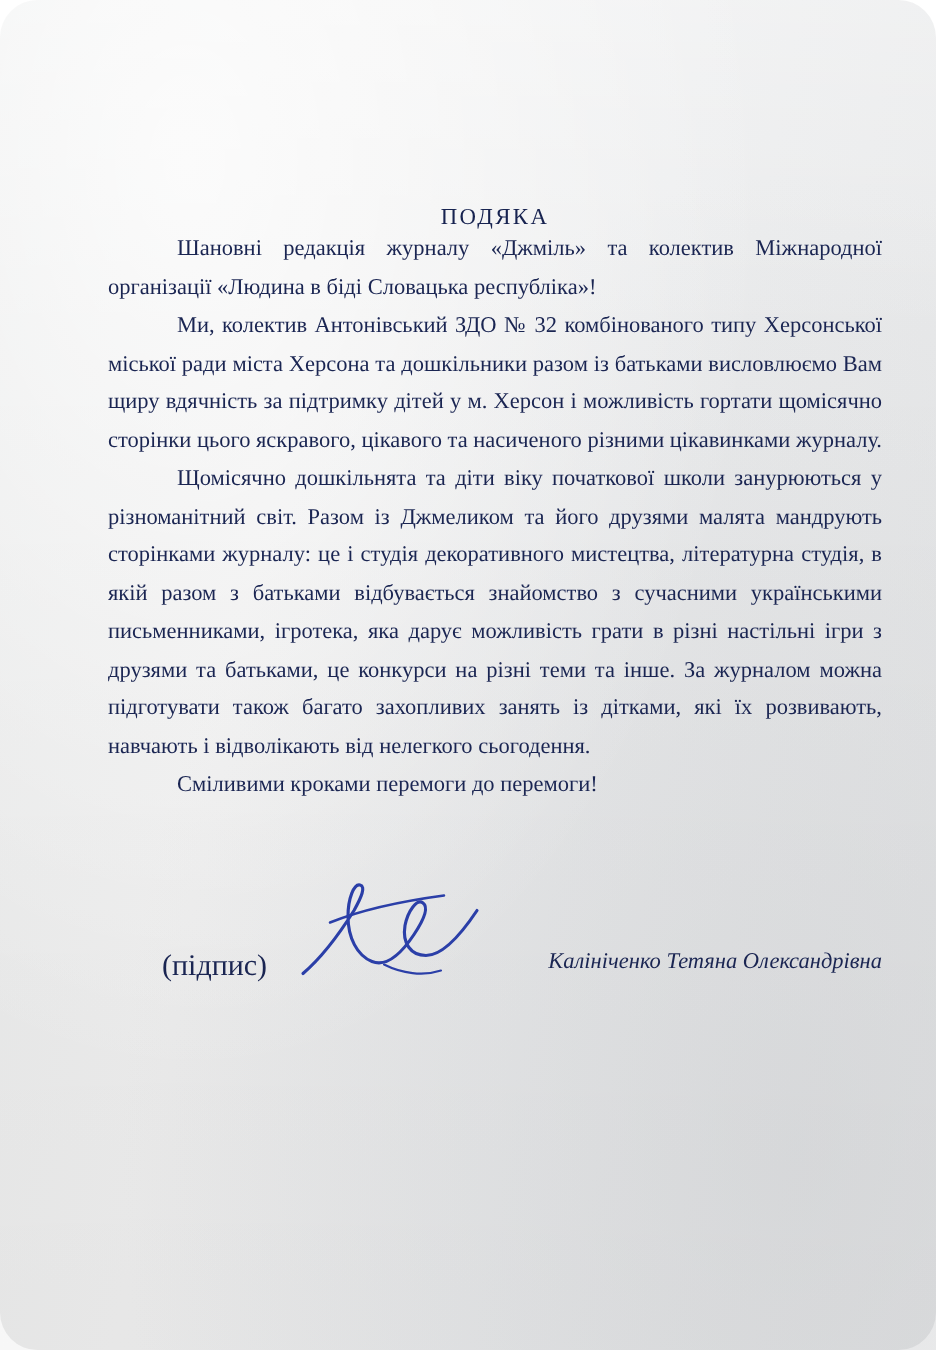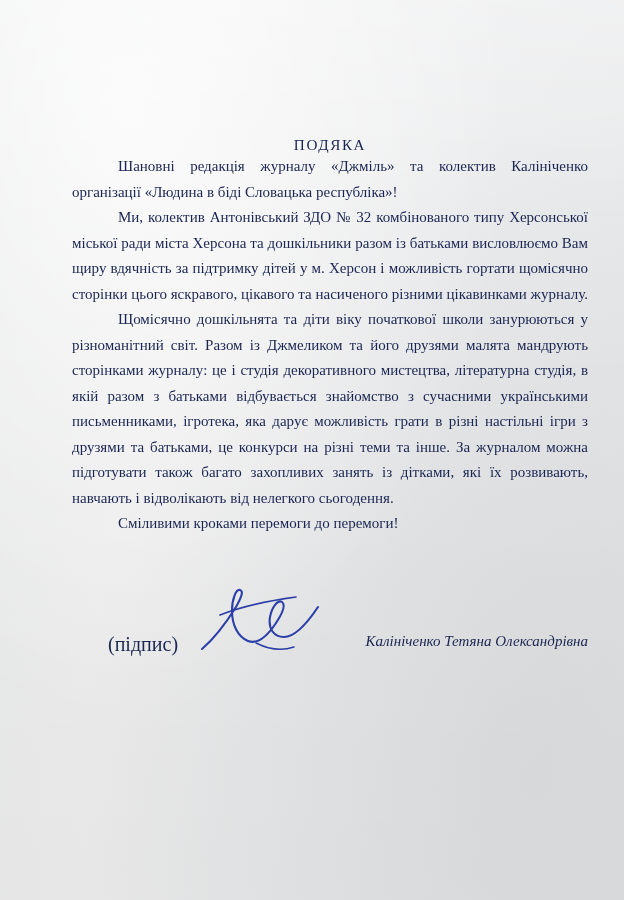--- a/index.html
+++ b/index.html
@@ -13,20 +13,21 @@
     overflow: hidden;
     font-family: "Liberation Serif", serif;
   }
   .page {
     position: relative;
     width: 624px;
     height: 900px;
     background: #ebebeb;
     background: linear-gradient(100deg, #e9eaea 0%, #eeeeee 30%, #ebeced 60%, #e6e7e8 100%);
     box-sizing: border-box;
+    border-radius: 25px;
   }
   
   .paper-shade {
     position: absolute;
     inset: 0;
     background:
       radial-gradient(ellipse at 20% 12%, rgba(255,255,255,0.75) 0%, rgba(255,255,255,0) 55%),
       radial-gradient(ellipse at 85% 85%, rgba(200,202,205,0.45) 0%, rgba(255,255,255,0) 60%),
       linear-gradient(180deg, rgba(255,255,255,0.35) 0%, rgba(0,0,0,0.0) 25%, rgba(0,0,0,0.03) 100%);
     pointer-events: none;
@@ -93,21 +94,21 @@
 </head>
 <body>
 
 <div class="page">
   <div class="paper-shade"></div>
 
   <div class="doc-body">
 
     <div class="title">ПОДЯКА</div>
 
-    <p class="para p1">Шановні редакція журналу «Джміль» та колектив Калініченко організації «Людина в біді Словацька республіка»!</p>
+    <p class="para p1">Шановні редакція журналу «Джміль» та колектив Міжнародної організації «Людина в біді Словацька республіка»!</p>
     <p class="para p2">Ми, колектив Антонівський ЗДО № 32 комбінованого типу Херсонської міської ради міста Херсона та дошкільники разом із батьками висловлюємо Вам щиру вдячність за підтримку дітей у м. Херсон і можливість гортати щомісячно сторінки цього яскравого, цікавого та насиченого різними цікавинками журналу.</p>
     <p class="para p3">Щомісячно дошкільнята та діти віку початкової школи занурюються у різноманітний світ. Разом із Джмеликом та його друзями малята мандрують сторінками журналу: це і студія декоративного мистецтва, літературна студія, в якій разом з батьками відбувається знайомство з сучасними українськими письменниками, ігротека, яка дарує можливість грати в різні настільні ігри з друзями та батьками, це конкурси на різні теми та інше. За журналом можна підготувати також багато захопливих занять із дітками, які їх розвивають, навчають і відволікають від нелегкого сьогодення.</p>
     <p class="para p5">Сміливими кроками перемоги до перемоги!</p>
 
     <div class="sign-row">
       <span class="sign-label">(підпис)</span>
 
       <span class="signature">
         <svg width="130" height="72" viewBox="0 0 130 72" fill="none" xmlns="http://www.w3.org/2000/svg">
           <path d="M6 64 C 20 52, 30 38, 40 22 C 45 13, 48 6, 44 5 C 40 4, 36 14, 36 26 C 36 40, 42 52, 52 56 C 62 60, 72 50, 80 38 C 86 29, 90 20, 86 17 C 82 14, 76 22, 74 32 C 72 44, 78 52, 88 52 C 98 52, 110 40, 122 22" stroke="#2b3fa8" stroke-width="2.1" stroke-linecap="round" stroke-linejoin="round"></path>

